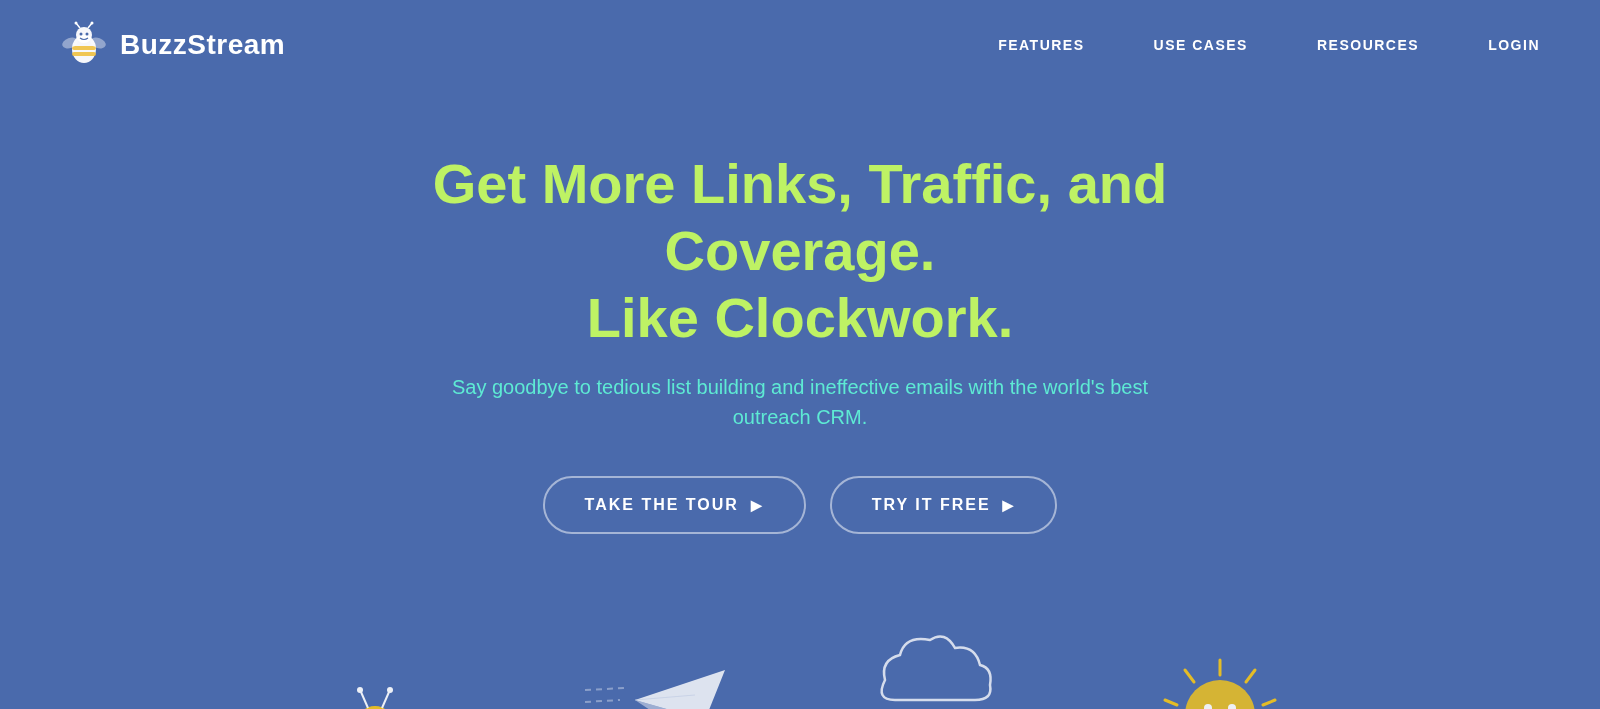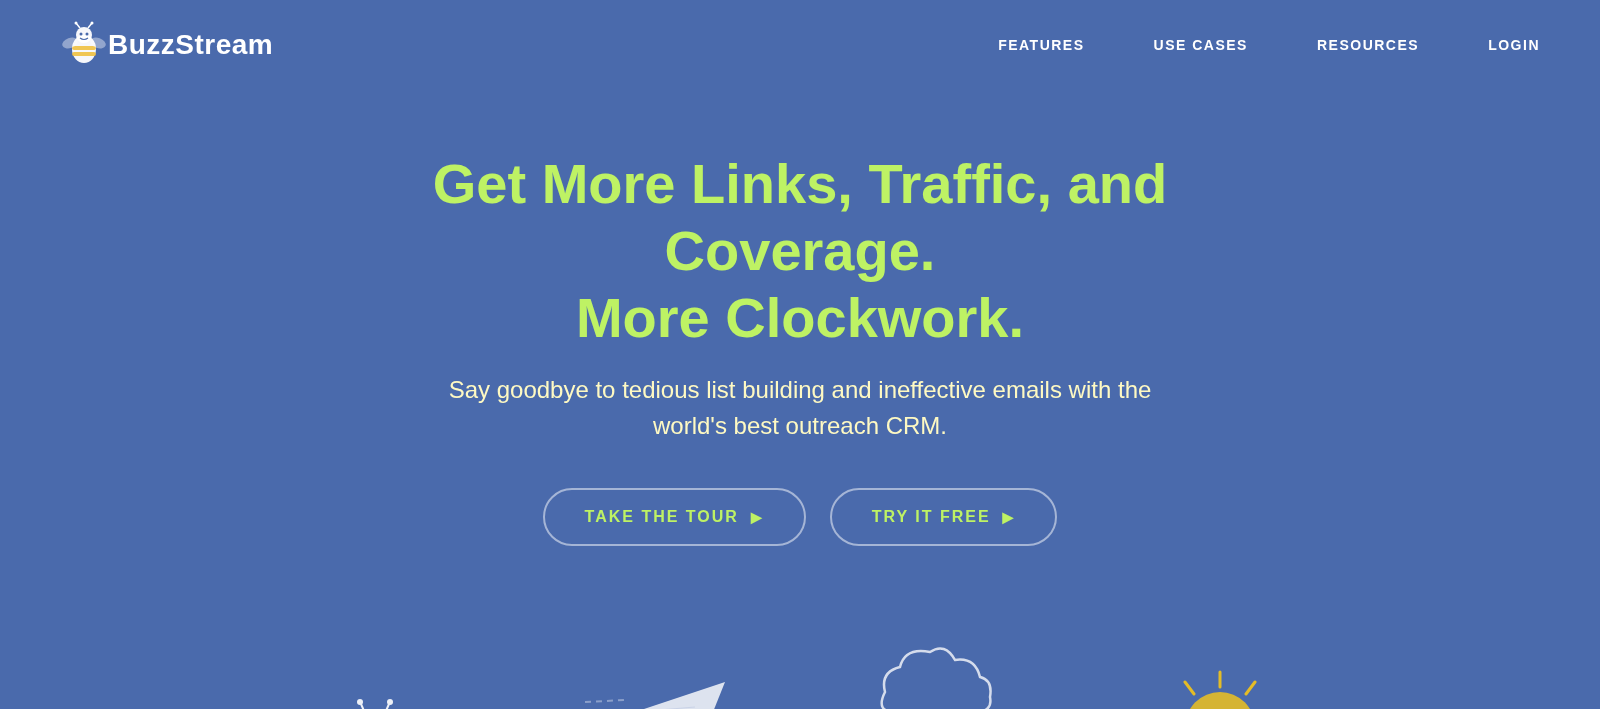--- a/index.html
+++ b/index.html
@@ -22,20 +22,21 @@
       align-items: center;
       justify-content: space-between;
       padding: 0 60px;
       height: 90px;
       background-color: #4a6aac;
     }
 
     .logo-area {
       display: flex;
       align-items: center;
+      gap: 12px;
     }
 
     .logo-icon {
       width: 48px;
       height: 48px;
     }
 
     .logo-text {
       color: #ffffff;
       font-size: 28px;
@@ -86,43 +87,43 @@
     .hero-title {
       color: #bef264;
       font-size: 56px;
       font-weight: 800;
       line-height: 1.2;
       max-width: 900px;
       margin-bottom: 20px;
     }
 
     .hero-subtitle {
-      color: #fef9c3;
-      font-size: 24px;
+      color: #5eead4;
+      font-size: 20px;
       font-weight: 400;
       max-width: 760px;
       margin-bottom: 44px;
       line-height: 1.5;
     }
 
     .hero-buttons {
       display: flex;
       gap: 24px;
       margin-bottom: 60px;
     }
 
     .hero-btn {
       display: flex;
       align-items: center;
       gap: 12px;
       padding: 18px 40px;
       border-radius: 40px;
       border: 2px solid rgba(255,255,255,0.5);
       background: transparent;
-      color: #bef264;
+      color: #ffffff;
       font-size: 16px;
       font-weight: 700;
       letter-spacing: 2px;
       text-transform: uppercase;
       cursor: pointer;
     }
 
     .hero-btn .arrow {
       font-size: 14px;
     }
@@ -214,21 +215,21 @@
     <a class="nav-link">FEATURES</a>
     <a class="nav-link">USE CASES</a>
     <a class="nav-link">RESOURCES</a>
     <a class="nav-link">LOGIN</a>
   </div>
 </nav>
 
 <section class="hero">
   <h1 class="hero-title">
     <span>Get More Links, Traffic, and Coverage.</span><br>
-    <span>More Clockwork.</span>
+    <span>Like Clockwork.</span>
   </h1>
   <p class="hero-subtitle">Say goodbye to tedious list building and ineffective emails with the world's best outreach CRM.</p>
 
   <div class="hero-buttons">
     <button class="hero-btn">
       <span>TAKE THE TOUR</span>
       <span class="arrow">▶</span>
     </button>
     <button class="hero-btn">
       <span>TRY IT FREE</span>

